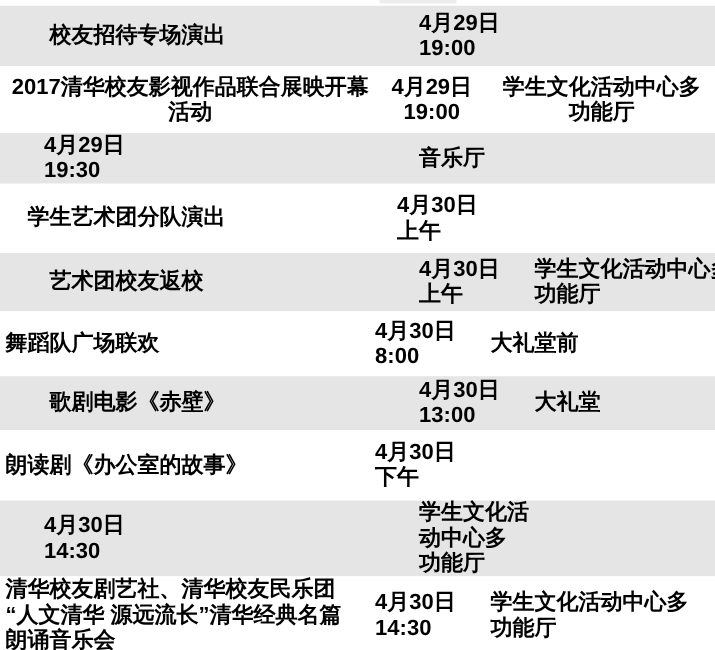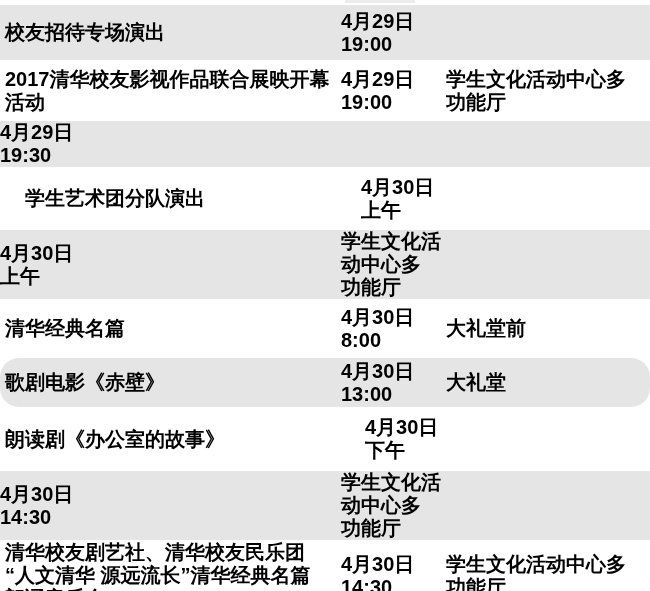--- a/index.html
+++ b/index.html
@@ -36,39 +36,40 @@
   .artifact.a-b1 { left: 350px; width: 70px; top: 3px; background: #dedede; }
   .artifact.a-b2 { left: 455px; width: 78px; top: 3px; background: #dedede; }
   .row {
     display: grid;
     grid-template-columns: 341px 105px 204px;
     align-items: center;
     background: #ffffff;
   }
   .row.alt {
     background: #e5e5e5;
+    padding-left: 40px;
   }
   .cell {
     font-size: 20px;
     font-weight: bold;
     color: #000000;
     line-height: 23px;
     white-space: pre-line;
   }
   .cell.event { padding-left: 5px; }
   .cell.date  { padding-right: 2px; }
   .cell.venue { padding-right: 2px; }
   .r1  { min-height: 55px; }
-  .r2  { min-height: 61px; }
+  .r2  { min-height: 61px; text-align: center; }
   .r3  { min-height: 44px; }
   .r4  { min-height: 63px; padding-left: 20px; }
   .r5  { min-height: 53px; }
   .r6  { min-height: 59px; }
-  .r7  { min-height: 49px; border-radius: 19px; }
-  .r8  { min-height: 64px; gap: 24px; }
+  .r7  { min-height: 49px; }
+  .r8  { min-height: 64px; }
   .r9  { min-height: 48px; }
   .r10 { min-height: 71px; }
   .bottom-border {
     height: 4px;
     background: #161616;
   }
 </style>
 </head>
 <body>
 
@@ -89,37 +90,39 @@
 活动</div>
     <div class="cell date">4月29日
 19:00</div>
     <div class="cell venue">学生文化活动中心多
 功能厅</div>
   </div>
 
   <div class="row alt r3">
     <div class="cell date">4月29日
 19:30</div>
+    <div class="cell venue">音乐厅</div>
   </div>
 
   <div class="row r4">
     <div class="cell event">学生艺术团分队演出</div>
     <div class="cell date">4月30日
 上午</div>
   </div>
 
   <div class="row alt r5">
+    <div class="cell event">艺术团校友返校</div>
     <div class="cell date">4月30日
 上午</div>
     <div class="cell venue">学生文化活动中心多
 功能厅</div>
   </div>
 
   <div class="row r6">
-    <div class="cell event">清华经典名篇</div>
+    <div class="cell event">舞蹈队广场联欢</div>
     <div class="cell date">4月30日
 8:00</div>
     <div class="cell venue">大礼堂前</div>
   </div>
 
   <div class="row alt r7">
     <div class="cell event">歌剧电影《赤壁》</div>
     <div class="cell date">4月30日
 13:00</div>
     <div class="cell venue">大礼堂</div>

